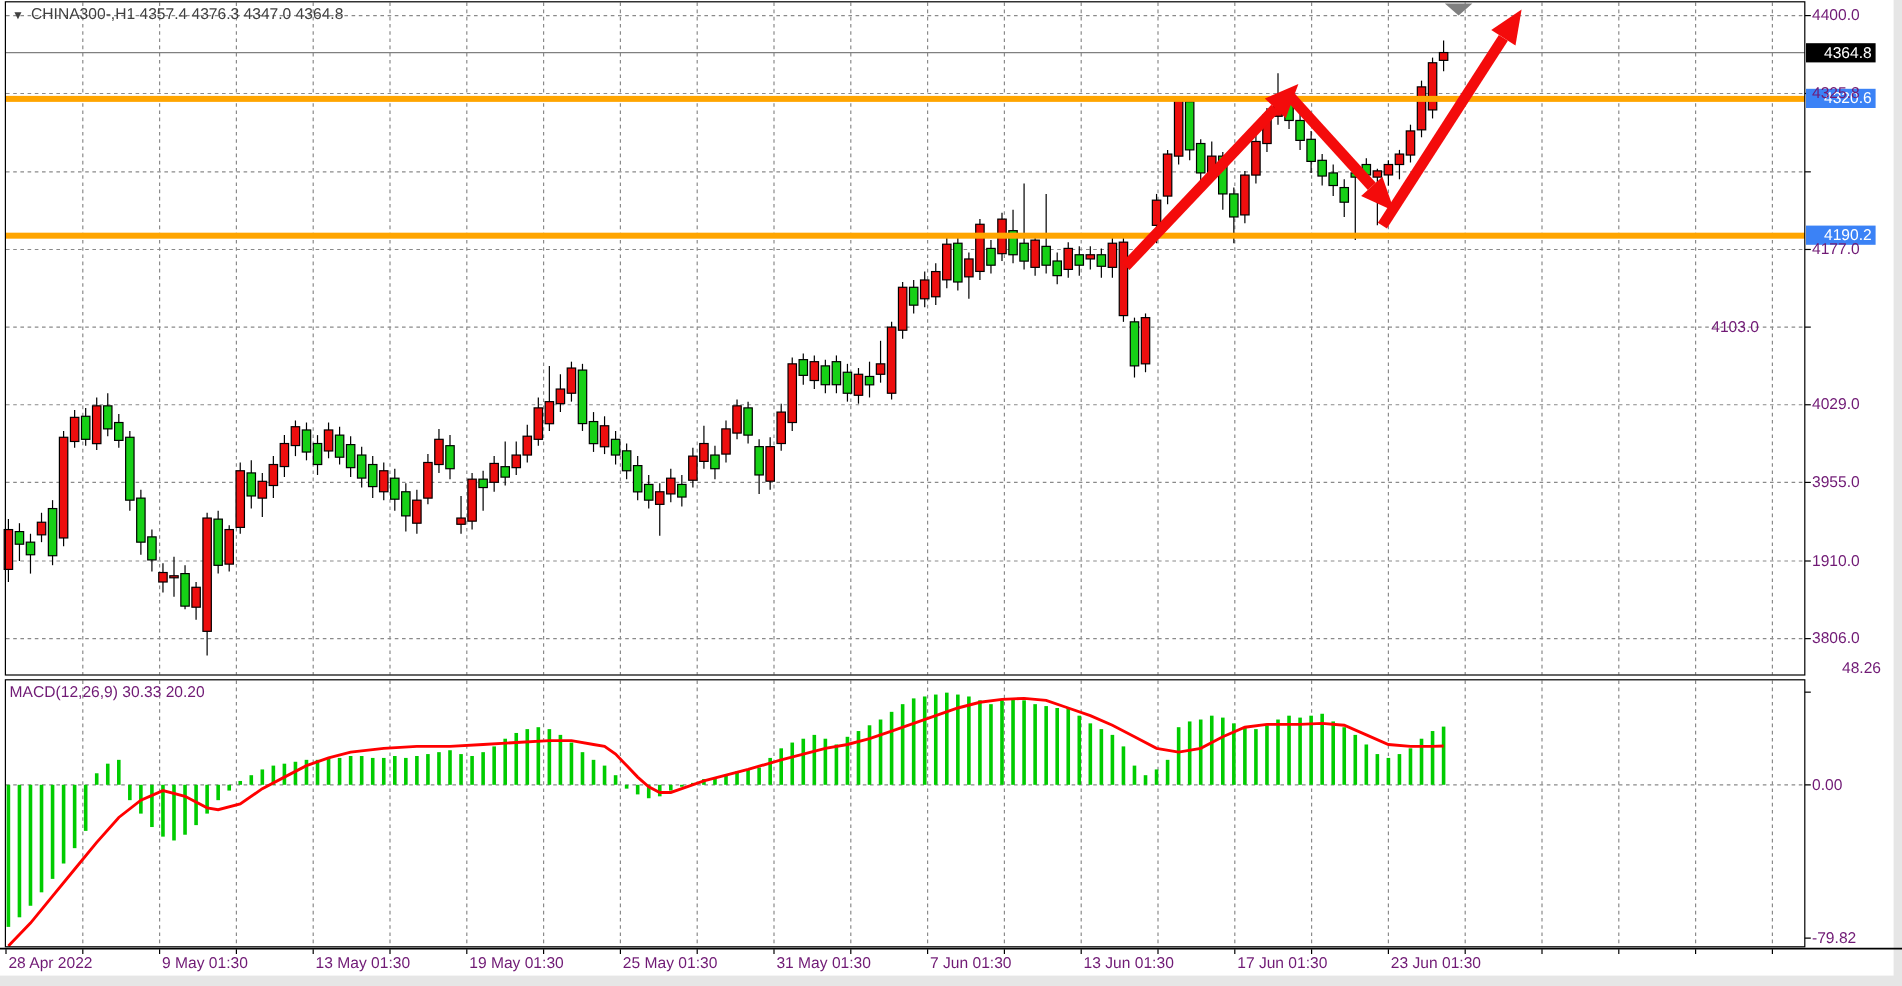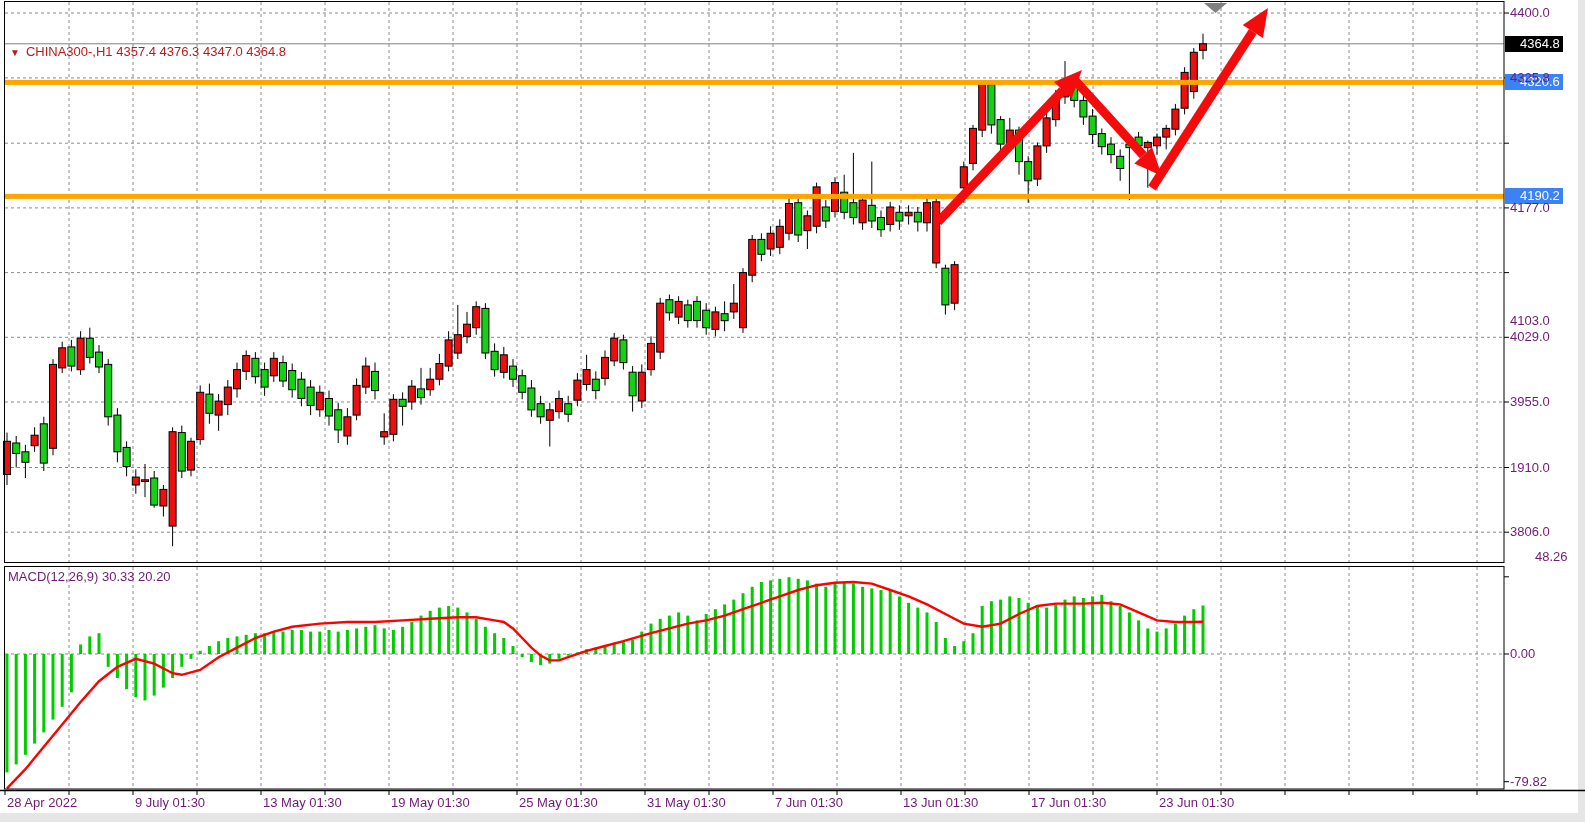--- a/index.html
+++ b/index.html
@@ -1,20 +1,20 @@
 <!DOCTYPE html>
 <html><head>
 <meta charset="utf-8">
 <style>
   html,body{margin:0;padding:0;background:#fff;}
   .page{position:relative;width:1585px;height:822px;overflow:hidden;
         font-family:"Liberation Sans",sans-serif;background:#fff;}
   svg{position:absolute;left:0;top:0;}
   .lbl{position:absolute;font-size:13px;color:#701a75;white-space:nowrap;line-height:14px;}
-  .title{position:absolute;left:10px;top:4px;font-size:13px;color:#b91c1c;white-space:nowrap;margin-top:40px;}
+  .title{position:absolute;left:10px;top:4px;font-size:13px;color:#404040;white-space:nowrap;}
   .title .tri{font-size:10px;margin-right:6px;}
   .macd-title{position:absolute;left:8px;top:569px;font-size:13px;color:#701a75;white-space:nowrap;}
   .tag{position:absolute;left:1505px;width:58px;height:16px;color:#fff;font-size:13px;
        line-height:16px;padding-left:15px;box-sizing:border-box;white-space:nowrap;}
   .tag-bid{background:#000;}
   .tag-level{background:#3b82f6;}
 </style>
 </head>
 <body>
 
@@ -530,34 +530,34 @@
 
   <div class="tag tag-bid" id="tag-bid" style="top: 35.7673px;">4364.8</div>
   <div class="tag tag-level" id="tag-res" style="top: 74.4012px;">4320.6</div>
   <div class="tag tag-level" id="tag-sup" style="top: 188.38px;">4190.2</div>
 
   <div id="price-labels">
       <div class="lbl" style="left: 1510px; top: 6px;">4400.0</div>
       <div class="lbl" style="left: 1510px; top: 70.856px;">4325.8</div>
       <div class="lbl" style="left: 1595px; top: 136.236px; text-align: right;">4251.0</div>
       <div class="lbl" style="left: 1510px; top: 200.918px;">4177.0</div>
-      <div class="lbl" style="left: 1510px; top: 265.599px; margin-top: 48px;">4103.0</div>
+      <div class="lbl" style="left: 1426px; top: 265.599px;">4103.0</div>
       <div class="lbl" style="left: 1510px; top: 330.28px;">4029.0</div>
       <div class="lbl" style="left: 1510px; top: 394.961px;">3955.0</div>
       <div class="lbl" style="left: 1510px; top: 460.516px;">1910.0</div>
       <div class="lbl" style="left: 1510px; top: 525.198px;">3806.0</div>
     </div>
   <div id="macd-labels">
       <div class="lbl" style="left: 1510px; top: 550px; margin-left: 25px;">48.26</div>
       <div class="lbl" style="left: 1510px; top: 647px;">0.00</div>
       <div class="lbl" style="left: 1510px; top: 774.712px;">-79.82</div>
     </div>
   <div id="time-labels">
       <div class="lbl" style="left: 7px; top: 796px;">28 Apr 2022</div>
-      <div class="lbl" style="left: 135px; top: 796px;">9 July 01:30</div>
+      <div class="lbl" style="left: 135px; top: 796px;">9 May 01:30</div>
       <div class="lbl" style="left: 263px; top: 796px;">13 May 01:30</div>
       <div class="lbl" style="left: 391px; top: 796px;">19 May 01:30</div>
       <div class="lbl" style="left: 519px; top: 796px;">25 May 01:30</div>
       <div class="lbl" style="left: 647px; top: 796px;">31 May 01:30</div>
       <div class="lbl" style="left: 775px; top: 796px;">7 Jun 01:30</div>
       <div class="lbl" style="left: 903px; top: 796px;">13 Jun 01:30</div>
       <div class="lbl" style="left: 1031px; top: 796px;">17 Jun 01:30</div>
       <div class="lbl" style="left: 1159px; top: 796px;">23 Jun 01:30</div>
     </div>
 </div>

